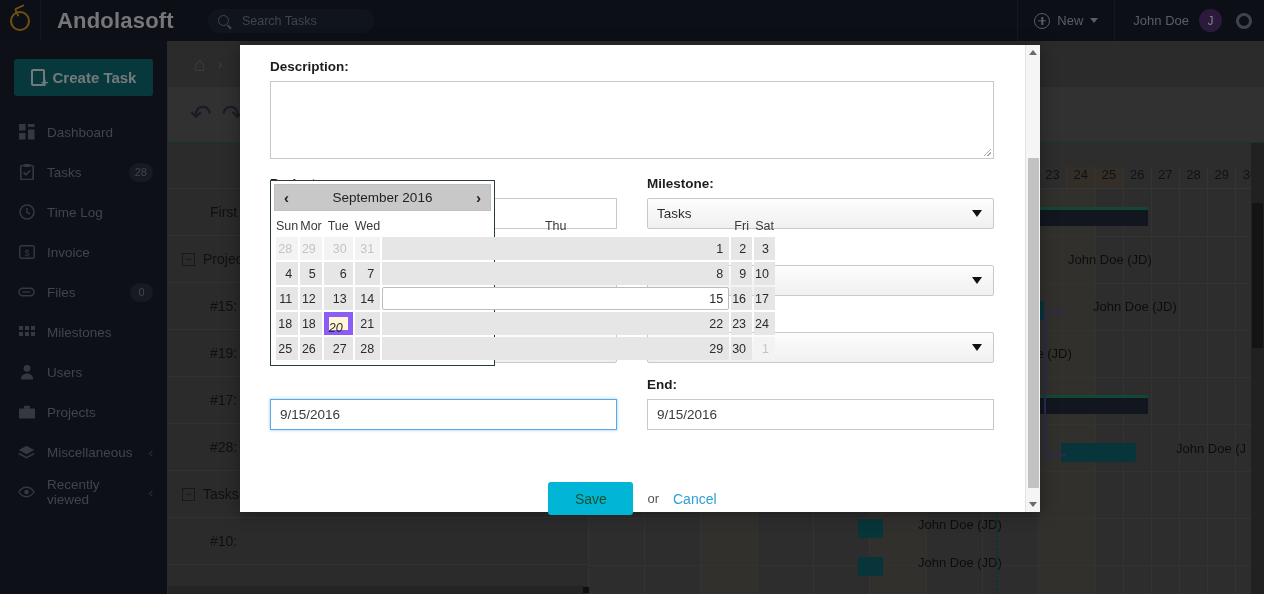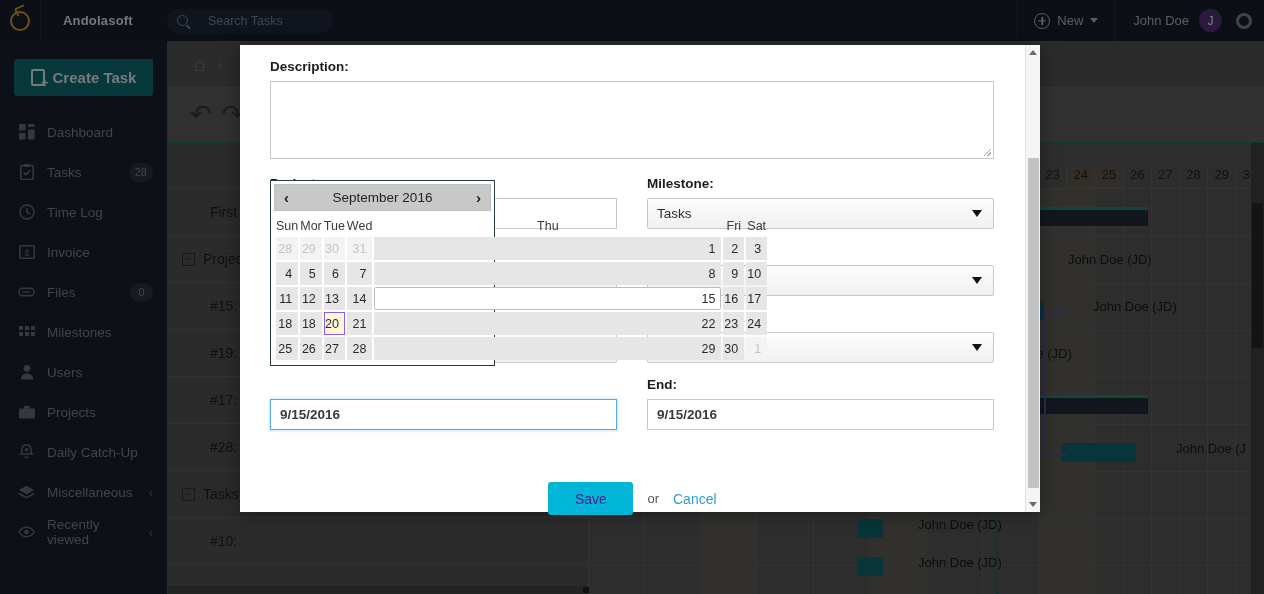--- a/index.html
+++ b/index.html
@@ -26,30 +26,30 @@
   .logo-mark {
     width: 20px; height: 20px; border: 2.5px solid #c08b1e; border-radius: 50%;
     position: relative;
   }
   .logo-mark:before {
     content:""; position:absolute; top:-7px; left:3px; width:9px; height:7px;
     border-top: 2.5px solid #c08b1e; border-left: 2.5px solid #c08b1e;
     transform: rotate(-25deg); border-radius: 3px 0 0 0;
   }
   .brand {
-    color: #c8cbd2; font-size: 13px; font-weight: bold; margin-left: 22px;
+    color: #c8cbd2; font-size: 22px; font-weight: bold; margin-left: 16px;
     letter-spacing: 0.2px;
   }
   .search-wrap {
     margin-left: 34px; width: 166px; height: 24px; background: #1d2433;
     border-radius: 12px; display: flex; align-items: center; padding: 0 10px;
   }
   .search-ico { width: 11px; height: 11px; border: 1.6px solid #6d7484; border-radius: 50%; position: relative; flex: none;}
   .search-ico:after { content:""; position:absolute; right:-4px; bottom:-3px; width:5px; height:1.6px; background:#6d7484; transform: rotate(45deg);}
-  .search-input-txt { color: #6d7484; font-size: 12.5px; margin-left: 20px; }
+  .search-input-txt { color: #6d7484; font-size: 12.5px; margin-left: 13px; }
   .top-right { margin-left: auto; display: flex; align-items: center; height: 41px; }
   .new-btn {
     display:flex; align-items:center; gap:7px; padding: 0 16px; height: 41px;
     border-left: 1px solid #242a38; border-right: 1px solid #242a38; color: #9aa0ad; font-size: 13px;
   }
   .plus-circle {
     width: 16px; height: 16px; border: 1.4px solid #9aa0ad; border-radius: 50%;
     position: relative; flex:none;
   }
   .plus-circle:before, .plus-circle:after {
@@ -181,36 +181,36 @@
     content:""; position:absolute; right:2px; bottom:2px; width:7px; height:7px;
     background:
       linear-gradient(135deg, transparent 45%, #aaa 45%, #aaa 55%, transparent 55%),
       linear-gradient(135deg, transparent 70%, #aaa 70%, #aaa 80%, transparent 80%);
   }
   .cols { display: flex; gap: 30px; margin-top: 17px; }
   .col { width: 347px; }
   .field { margin-bottom: 14px; }
   .txt-input {
     width: 347px; height: 31px; border: 1px solid #c9c9c9; background:#fff;
-    font-size: 13.5px; color: #3a3a3a; padding: 0 9px; line-height: 29px; font-weight: bold;
+    font-size: 13.5px; color: #3a3a3a; padding: 0 9px; line-height: 29px;
   }
   .txt-input.focus { border: 1px solid #5aa9e6; box-shadow: 0 0 3px rgba(90,169,230,0.6); }
   .sel {
     width: 347px; height: 31px; border: 1px solid #c9c9c9;
     background: linear-gradient(#fdfdfd, #f0f0f0);
     display:flex; align-items:center; padding: 0 9px;
     font-size: 13.5px; color: #2c2c2c; position: relative; border-radius: 2px;
   }
   .sel .arr {
     position:absolute; right: 11px; width:0;height:0;
     border-left:5px solid transparent;border-right:5px solid transparent;border-top:7px solid #111;
   }
   .actions { position:absolute; left: 0; right: 15px; top: 437px; display:flex; align-items:center; justify-content:center; gap: 14px; }
   .save-btn {
-    width: 85px; height: 33px; background: #00b5d6; color:#4c1d95; font-size: 14px;
+    width: 85px; height: 33px; background: #00b5d6; color:#14532d; font-size: 14px;
     display:flex;align-items:center;justify-content:center; border-radius:3px;
   }
   .or-txt { font-size: 13px; color:#555; }
   .cancel-link { font-size: 14px; color: #2e9fd4; text-align: center; }
 
   
   .dp {
     position: absolute; left: 270px; top: 180px; width: 225px;
     background: #fff; border: 1px solid #2c3a42; padding: 3px; z-index: 40;
   }
@@ -222,21 +222,21 @@
   .dp-nav { font-size: 15px; color:#1f1f1f; font-weight: bold; line-height:1; }
   .dp-grid { width: 100%; border-collapse: separate; border-spacing: 2px; margin-top: 2px; }
   .dp-grid th { font-size: 12.5px; color: #3a3a3a; font-weight: normal; padding: 4px 0 2px 0; width: 29px; }
   .dp-grid td { padding: 0; }
   .dp-cell {
     display:block; height: 23px; line-height: 23px; text-align: right; padding-right: 5px;
     font-size: 12.5px; color: #2b2b2b; background: #e6e6e6; border:1px solid #e6e6e6;
   }
   .dp-cell.other { color: #c4c4c4; background:#f3f3f3; border-color:#f3f3f3; }
   .dp-cell.sel { background: #fff; border: 1px solid #bdbdbd; }
-  .dp-cell.today { background: #fdf7d8; border: 1px solid #8b5cf6; }
+  .dp-cell.today { background: #fdf7d8; border: 5px solid #8b5cf6; font-style: italic; }
 </style>
 </head>
 <body>
 
 <div id="app">
 
   <div class="bg-layer">
 
     <div class="topbar">
       <div class="logo-box">
@@ -339,30 +339,20 @@
         <span class="nav-label">Users</span>
       </div>
       <div class="nav-item">
         <span class="nav-ico">
             <svg width="16" height="14" viewBox="0 0 16 14">
               <rect x="0" y="3.5" width="16" height="10" rx="1" fill="#5a6170"></rect>
               <rect x="5" y="0.8" width="6" height="3" rx="1" fill="#5a6170"></rect>
             </svg>
           </span>
         <span class="nav-label">Projects</span>
-      </div>
-      <div class="nav-item">
-        <span class="nav-ico">
-            <svg width="15" height="16" viewBox="0 0 15 16">
-              <path d="M7.5 1c2.8 0 4.5 1.9 4.5 4.6 0 3.3 1 4.4 1 4.4H2s1-1.1 1-4.4C3 2.9 4.7 1 7.5 1z" fill="none" stroke="#5a6170" stroke-width="1.5"></path>
-              <path d="M6 12.4a1.6 1.6 0 0 0 3 0" fill="none" stroke="#5a6170" stroke-width="1.5"></path>
-              <path d="M7.5 4v3.4M5.8 5.7h3.4" stroke="#5a6170" stroke-width="1.4"></path>
-            </svg>
-          </span>
-        <span class="nav-label">Daily Catch-Up</span>
       </div>
       <div class="nav-item">
         <span class="nav-ico">
             <svg width="17" height="15" viewBox="0 0 17 15">
               <path d="M8.5 0.8L16.2 5 8.5 9.2 0.8 5z" fill="#5a6170"></path>
               <path d="M0.8 8.5L8.5 12.7 16.2 8.5" fill="none" stroke="#5a6170" stroke-width="1.5"></path>
             </svg>
           </span>
         <span class="nav-label">Miscellaneous</span>
         <span class="nav-chev">‹</span>

